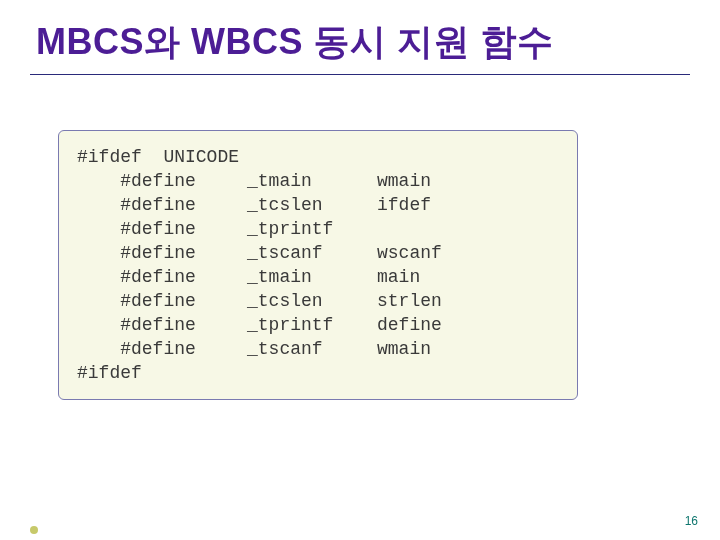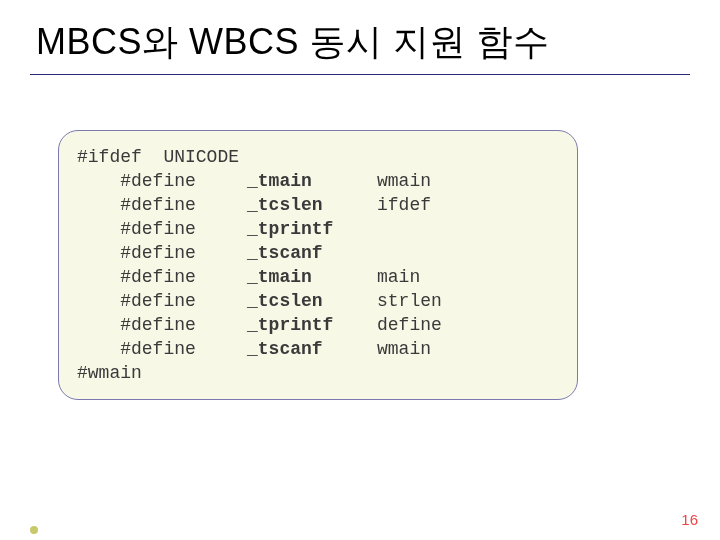--- a/index.html
+++ b/index.html
@@ -16,89 +16,89 @@
     width: 720px;
     height: 540px;
     position: relative;
     box-sizing: border-box;
   }
   .title {
     position: absolute;
     top: 18px;
     left: 36px;
     font-size: 36px;
-    font-weight: 400;
-    color: #000000;
+    font-weight: 700;
+    color: #4c1d95;
     letter-spacing: 0.5px;
   }
   .underline {
     position: absolute;
     top: 74px;
     left: 30px;
     right: 30px;
     height: 0;
     border-bottom: 1.5px solid #2a2a7a;
   }
   .codebox {
     position: absolute;
     top: 130px;
     left: 58px;
     width: 520px;
     box-sizing: border-box;
     background: #f7f8e6;
     border: 1.5px solid #7a7ab0;
-    border-radius: 20px;
+    border-radius: 6px;
     padding: 14px 18px 14px 18px;
   }
   .codeline {
     font-family: "Consolas", "Courier New", monospace;
     font-size: 18px;
     line-height: 24px;
     color: #3a3a3a;
     white-space: pre;
     display: flex;
   }
   .col1 { display:inline-block; width: 170px; }
-  .col2 { display:inline-block; width: 130px; font-weight: bold; }
+  .col2 { display:inline-block; width: 130px; }
   .col3 { display:inline-block;text-align:center; }
   .bullet {
     position: absolute;
     left: 30px;
     top: 526px;
     width: 8px;
     height: 8px;
     background: #c7c96a;
     border-radius: 50%;
   }
   .pagenum {
     position: absolute;
     right: 22px;
     bottom: 12px;
-    font-size: 15px;
-    color: #ef4444;
+    font-size: 12px;
+    color: #0f766e;
     font-family: "Arial", sans-serif;
     margin-left: 48px;
   }
 </style>
 </head>
 <body>
 
 <div class="slide">
 
   <div class="title">MBCS와 WBCS 동시 지원 함수</div>
   <div class="underline"></div>
 
   <div class="codebox">
     <div class="codeline"><span class="col1">#ifdef  UNICODE</span><span class="col2"></span><span class="col3"></span></div>
     <div class="codeline"><span class="col1">    #define</span><span class="col2">_tmain</span><span class="col3">wmain</span></div>
     <div class="codeline"><span class="col1">    #define</span><span class="col2">_tcslen</span><span class="col3">ifdef</span></div>
     <div class="codeline"><span class="col1">    #define</span><span class="col2">_tprintf</span></div>
-    <div class="codeline"><span class="col1">    #define</span><span class="col2">_tscanf</span></div>
+    <div class="codeline"><span class="col1">    #define</span><span class="col2">_tscanf</span><span class="col3">wscanf</span></div>
     <div class="codeline"><span class="col1">    #define</span><span class="col2">_tmain</span><span class="col3">main</span></div>
     <div class="codeline"><span class="col1">    #define</span><span class="col2">_tcslen</span><span class="col3">strlen</span></div>
     <div class="codeline"><span class="col1">    #define</span><span class="col2">_tprintf</span><span class="col3">define</span></div>
     <div class="codeline"><span class="col1">    #define</span><span class="col2">_tscanf</span><span class="col3">wmain</span></div>
-    <div class="codeline"><span class="col1">#wmain</span><span class="col2"></span><span class="col3"></span></div>
+    <div class="codeline"><span class="col1">#ifdef</span><span class="col2"></span><span class="col3"></span></div>
   </div>
 
   <div class="bullet"></div>
   <div class="pagenum">16</div>
 </div>
 
 </body></html>

